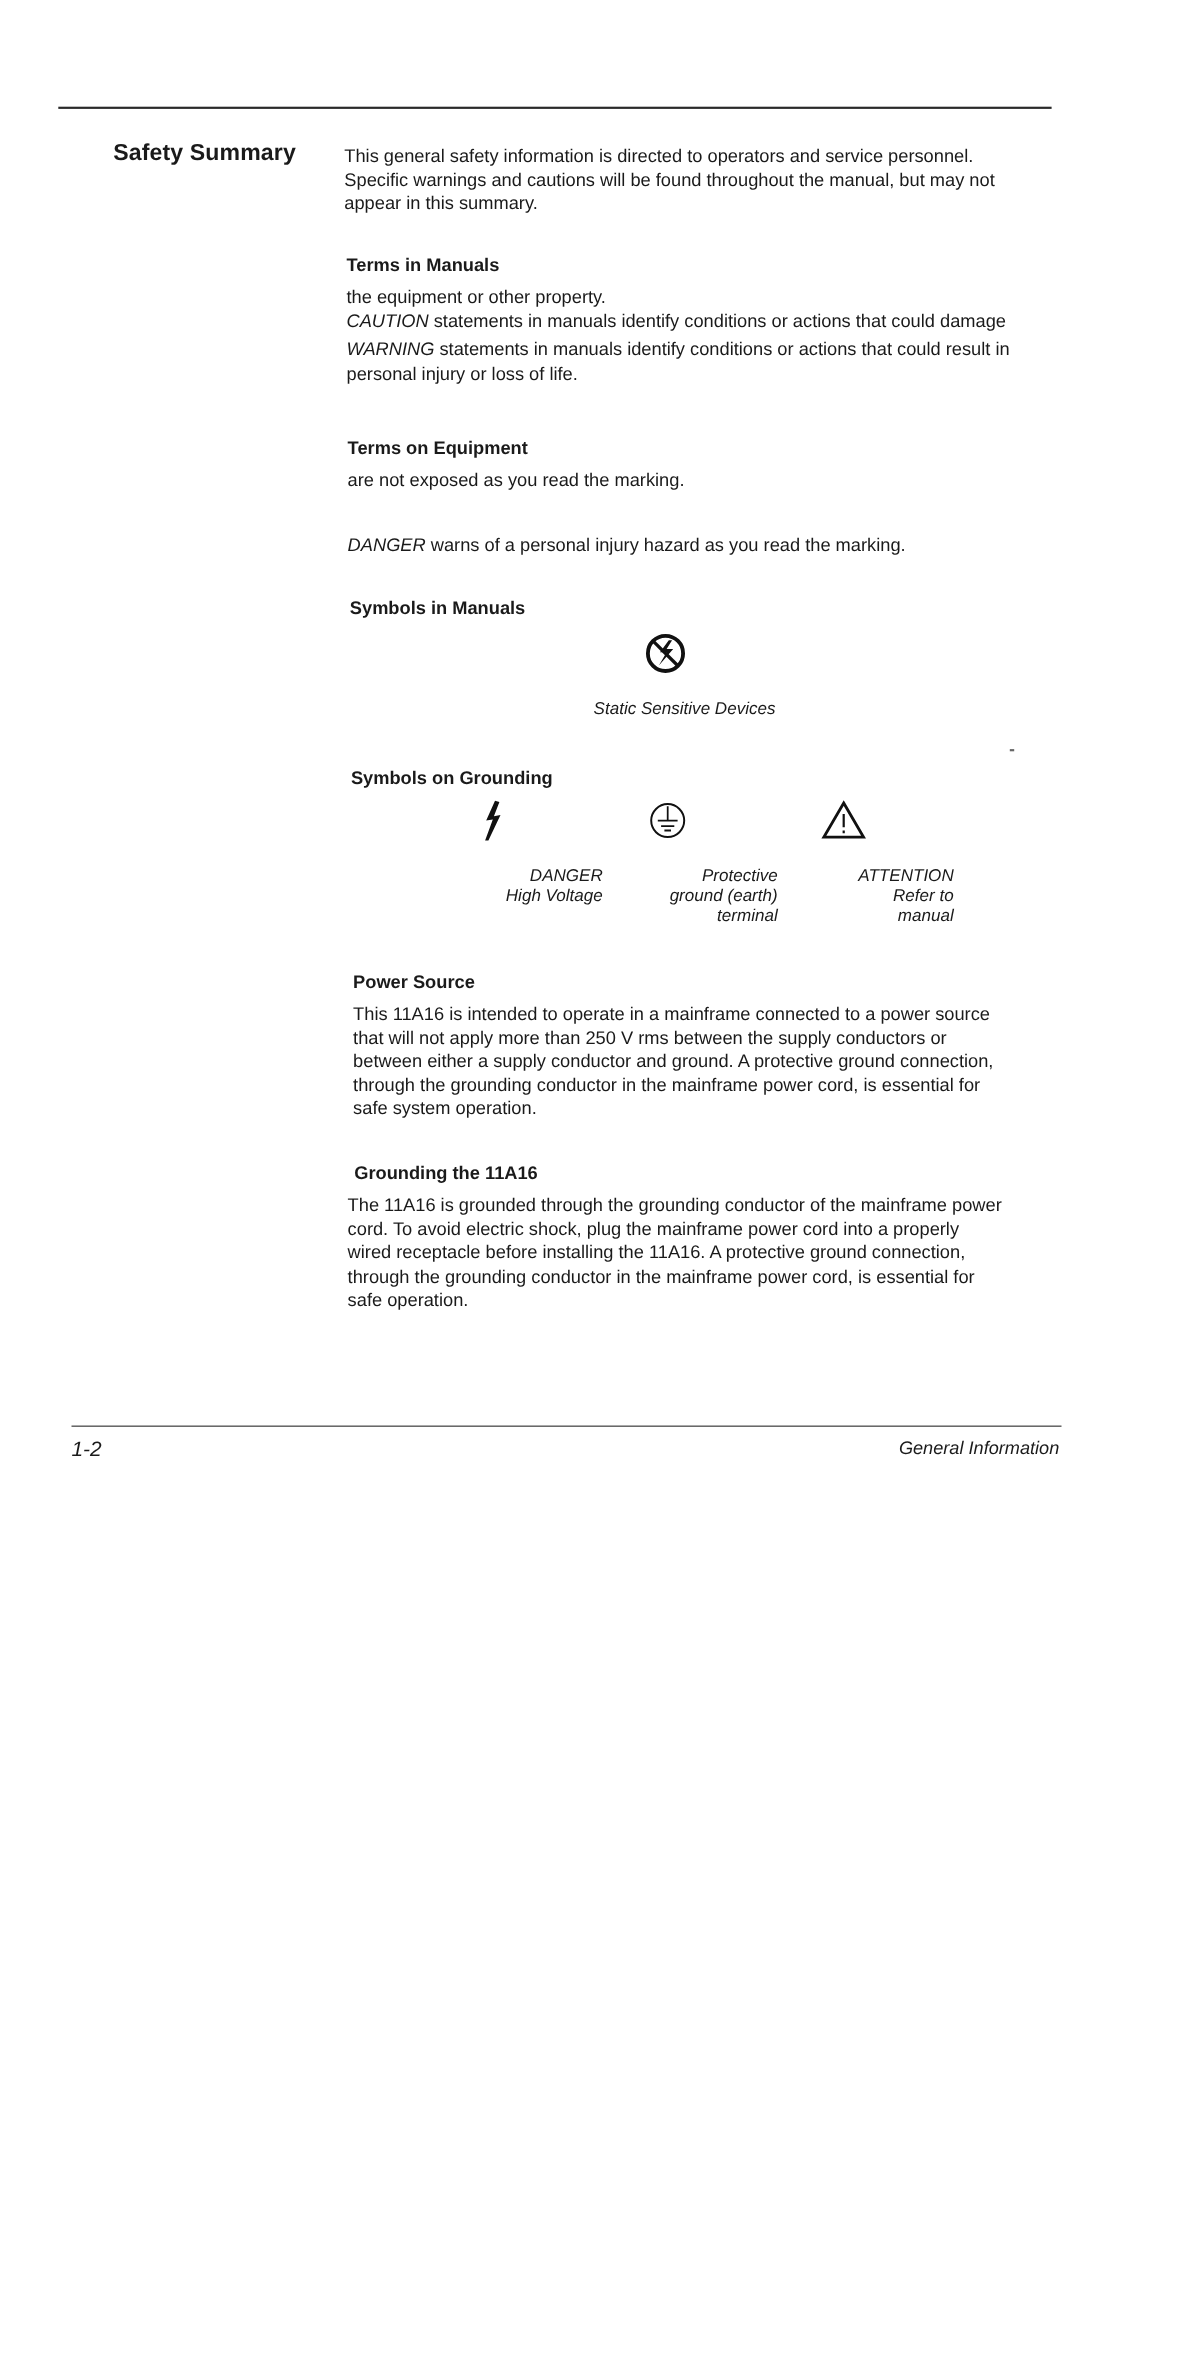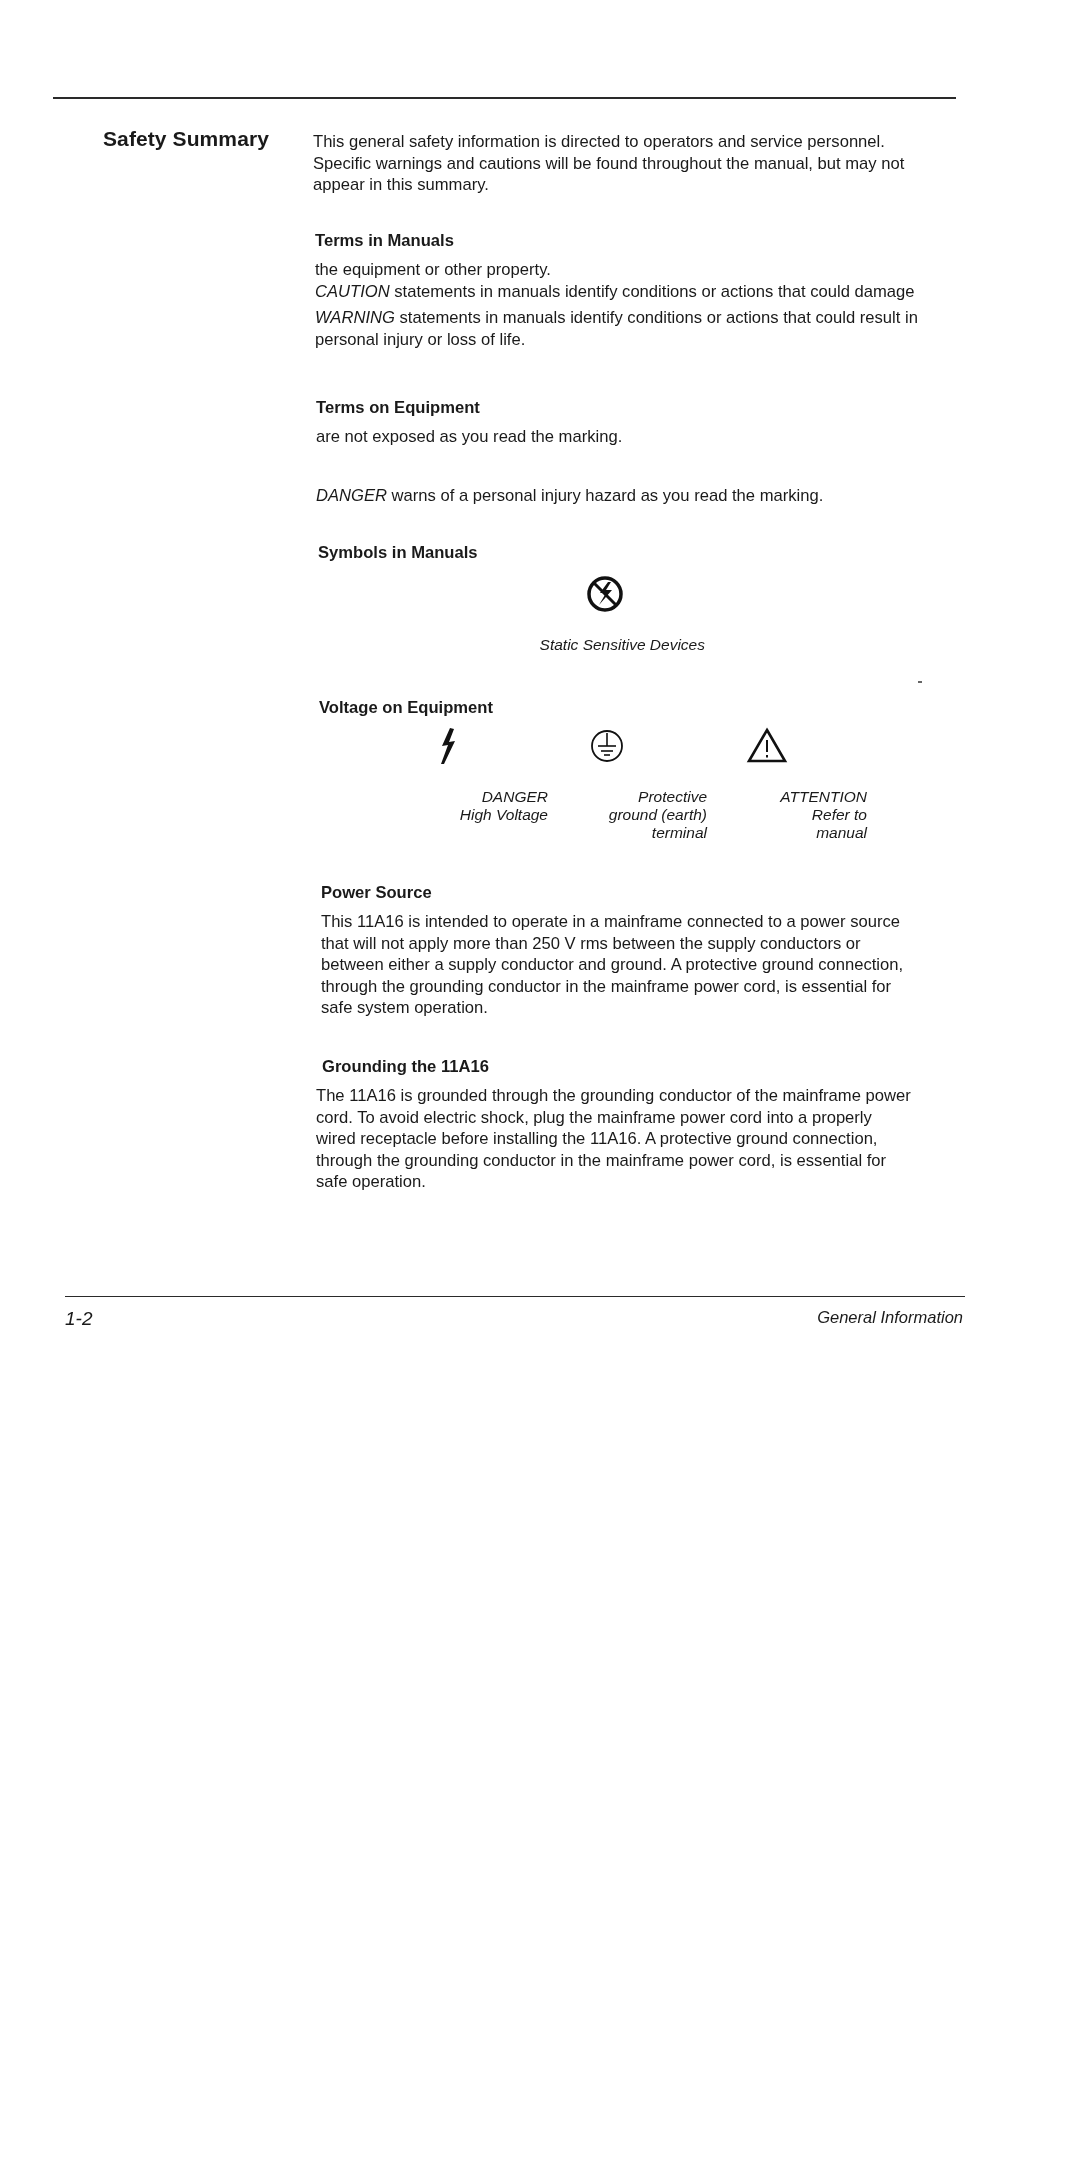--- a/index.html
+++ b/index.html
@@ -59,21 +59,21 @@
 </div>
 
 <div class="heading" style="left:318px; top:543px;">Symbols in Manuals</div>
 <svg class="abs" style="left:585px; top:574px;" width="40" height="40" viewBox="0 0 40 40">
   <circle cx="20" cy="20" r="16" fill="none" stroke="#111" stroke-width="3.5"></circle>
   <line x1="9" y1="9" x2="31" y2="31" stroke="#111" stroke-width="3"></line>
   <path d="M23 8 L15 19 L21 19 L14 31 L27 16 L21 16 L26 8 Z" fill="#111"></path>
 </svg>
 <div class="caption" style="left:505px; top:636px; width:200px;">Static Sensitive Devices</div>
 
-<div class="heading" style="left:319px; top:698px;">Voltage on Equipment</div>
+<div class="heading" style="left:319px; top:698px;">Symbols on Grounding</div>
 
 <div class="sym-col" style="left:348px; top:726px;">
   <svg class="icon" width="30" height="40" viewBox="0 0 30 40">
     <path d="M17 2 L9 20 L15 19 L8 38 L11 38 L22 15 L16 16 L21 3 Z" fill="#111"></path>
   </svg>
   <div style="height:22px"></div>
   <div class="caption">DANGER</div>
   <div class="caption">High Voltage</div>
 </div>
 

